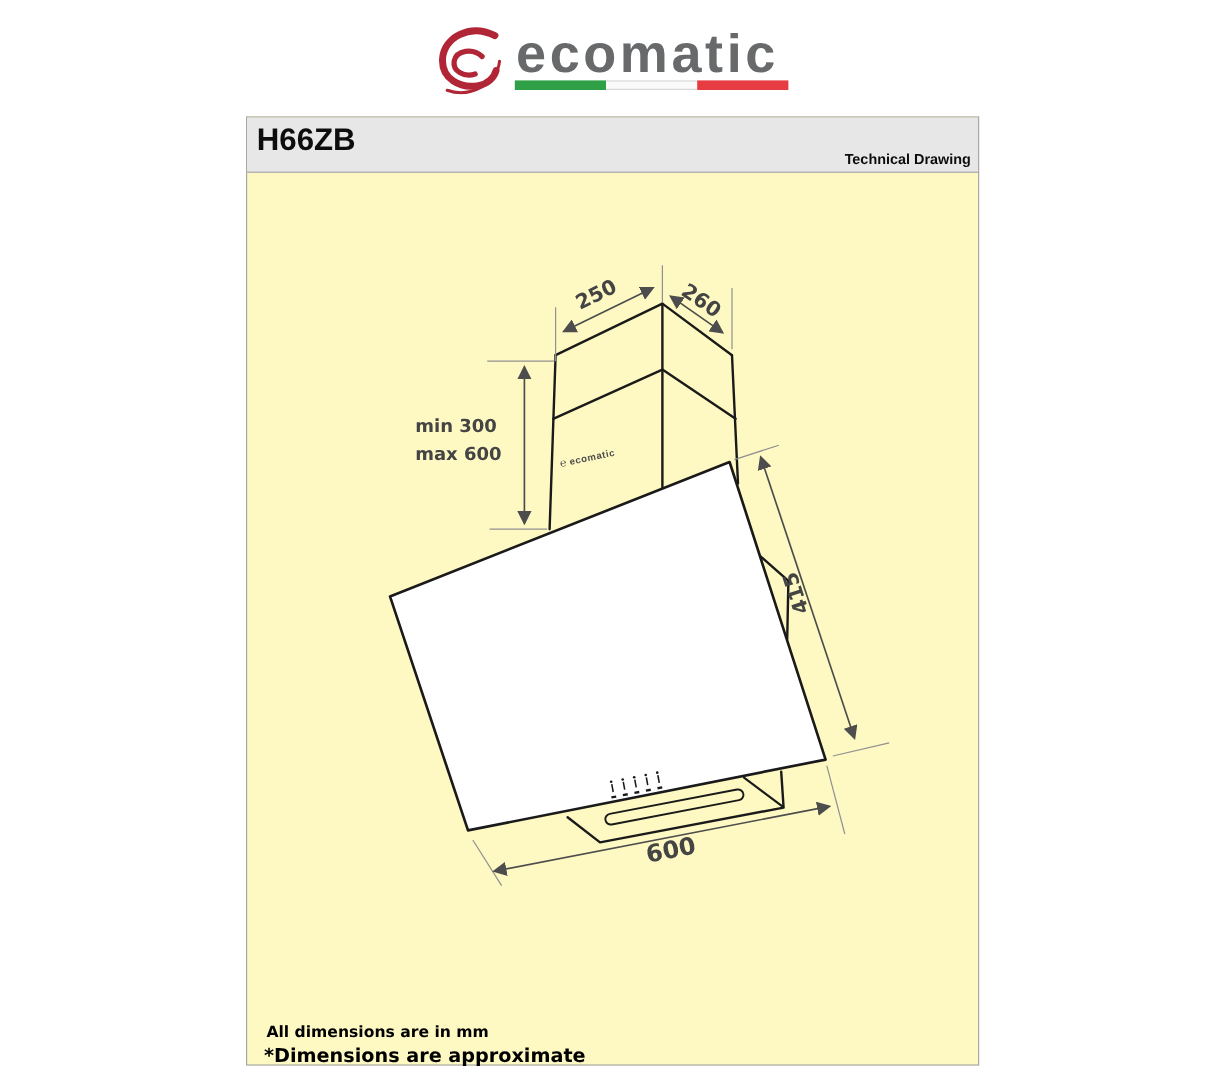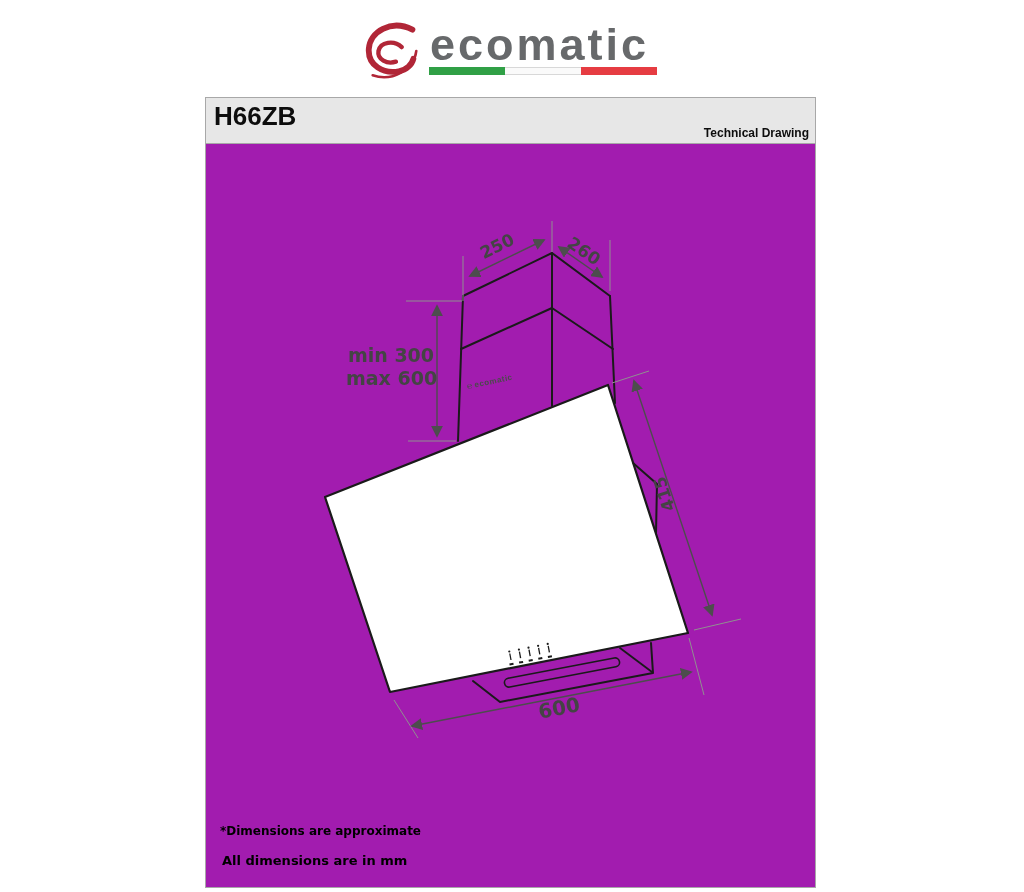--- a/index.html
+++ b/index.html
@@ -17,21 +17,21 @@
   }
   .flag-stripe{position:absolute;left:429px;top:67px;width:228px;height:8px;display:flex;}
   .flag-stripe span{flex:1 1 0;height:100%;}
   .flag-green{background:#30a046;}
   .flag-white{background:#fafafa;border-top:1px solid #d8d8d8;border-bottom:1px solid #d8d8d8;box-sizing:border-box;}
   .flag-red{background:#e63c42;}
 
   
   .spec-box{
     position:absolute;left:205px;top:97px;width:611px;height:791px;
-    background:#a21caf;border:1px solid #a8a8a8;box-sizing:border-box;
+    background:#fef9c3;border:1px solid #a8a8a8;box-sizing:border-box;
   }
   .spec-head{
     position:absolute;left:0;top:0;right:0;height:46px;background:#e7e7e7;
     border-bottom:1px solid #a8a8a8;box-sizing:border-box;
   }
   .model-title{
     position:absolute;left:8px;top:3px;font-size:26px;font-weight:bold;color:#0d0d0d;
   }
   .head-subtitle{
     position:absolute;right:6px;bottom:3px;font-size:12px;font-weight:bold;color:#0d0d0d;
@@ -39,37 +39,37 @@
 
   
   .draw-svg{position:absolute;left:0;top:0;width:1024px;height:892px;z-index:2;pointer-events:none;}
   .label-layer{position:absolute;left:0;top:0;width:1024px;height:892px;z-index:3;pointer-events:none;}
   .dim-label{
     position:absolute;color:#444444;font-family:"DejaVu Sans",sans-serif;
     font-weight:600;white-space:nowrap;text-align:center;
   }
   .lbl-250{left:467px;top:236px;width:60px;font-size:17px;transform:rotate(-26deg);}
   .lbl-260{left:554px;top:241px;width:60px;font-size:17px;transform:rotate(35deg);}
-  .lbl-height{left:346px;top:344px;width:90px;font-size:19px;line-height:23px;text-align:center;}
+  .lbl-height{left:346px;top:344px;width:90px;font-size:15px;line-height:23px;text-align:left;}
   .lbl-415{left:634px;top:484px;width:60px;font-size:17px;transform:rotate(252deg);}
   .lbl-600{left:524px;top:696px;width:70px;font-size:20px;transform:rotate(-11deg);}
 
   .watermark{
     position:absolute;left:466px;top:374px;width:70px;transform:rotate(-12deg);
     color:#4b4b4b;font-size:8px;font-weight:bold;letter-spacing:.5px;white-space:nowrap;
   }
   .watermark .emark{font-size:9px;margin-right:2px;}
 
   .note1{
     position:absolute;left:222px;top:853px;font-family:"DejaVu Sans",sans-serif;
     font-size:13px;font-weight:bold;color:#000;
   }
   .note2{
-    position:absolute;left:220px;top:824px;font-family:"DejaVu Sans",sans-serif;
-    font-size:12px;font-weight:bold;color:#000;
+    position:absolute;left:220px;top:870px;font-family:"DejaVu Sans",sans-serif;
+    font-size:16px;font-weight:bold;color:#000;
   }
 </style>
 </head>
 <body>
 
 <div class="brand">
   <svg class="brand-emblem" viewBox="0 0 66 58" fill="none">
     <path d="M 52,8 C 30,-3 8,10 7,28 C 6,45 22,54 38,51 C 46,49.5 51.5,44 53,38" stroke="#b12637" stroke-width="6" stroke-linecap="round"></path>
     <path d="M 41,26 C 33,18.5 19,20.5 17,30 C 15.5,39 26,44 35,41" stroke="#b12637" stroke-width="4.5" stroke-linecap="round"></path>
     <path d="M 56,30 C 54,49 31,62 11,55" stroke="#b12637" stroke-width="2.6" stroke-linecap="round"></path>

